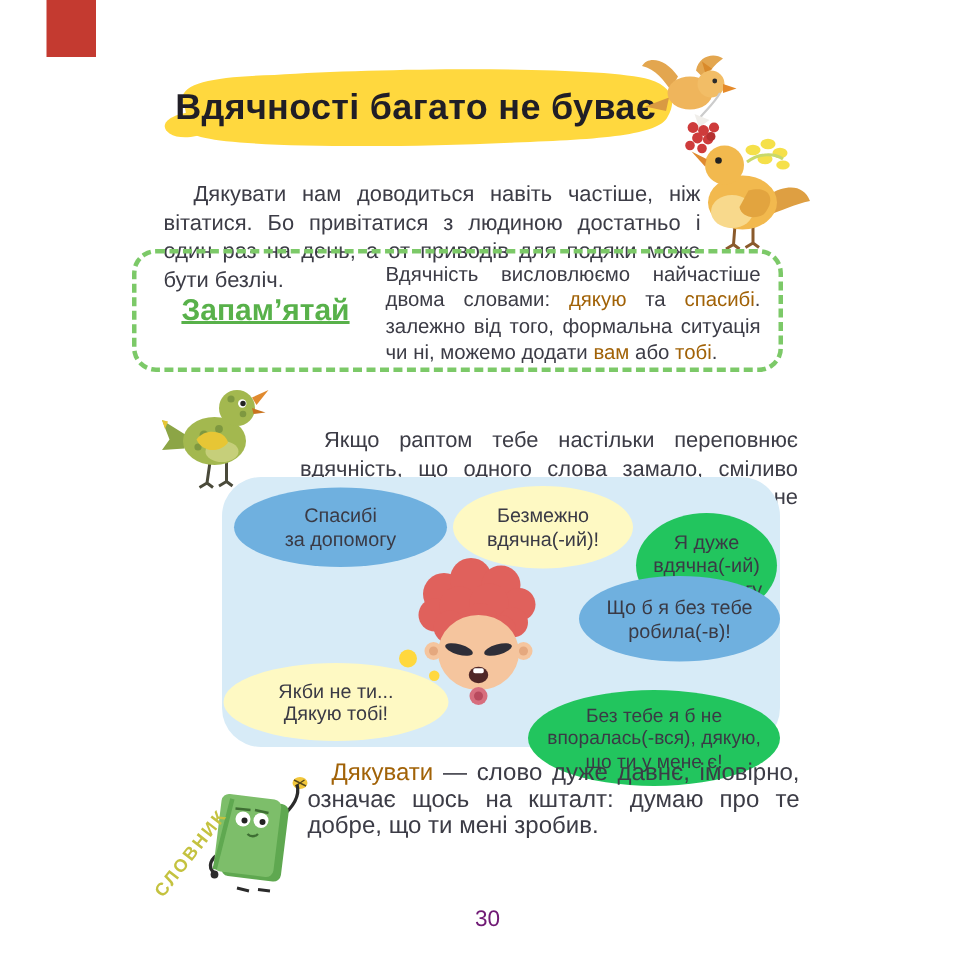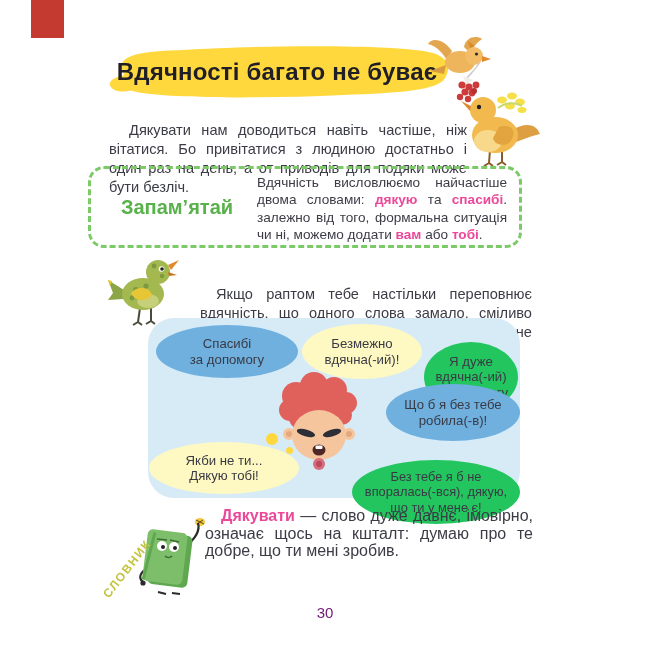--- a/index.html
+++ b/index.html
@@ -22,27 +22,27 @@
   .para { text-align:justify; font-size:14.6px; line-height:19px; color:#3c3c46;margin-top:24px; }
   .para1 { position:absolute; left:109px; top:97px; width:358px; text-indent:20px; }
 
   
   .remember-box {
     position:absolute; left:88px; top:166px; width:428px; height:76px;
     border:3px dashed #7cc968; border-radius:16px;
   }
   .remember-label {
     position:absolute; left:10px; top:27px; width:152px; text-align:center;
-    color:#58b14a; font-weight:800; font-size:20px;
+    color:#58b14a; font-weight:800; font-size:20px;text-decoration:underline;
   }
   .remember-text {
     position:absolute; left:166px; top:5px; width:250px;
     font-size:13.6px; line-height:17.3px; text-align:justify; color:#3c3c46;
   }
-  .bold { font-weight:700; color:#ec4899; }
+  .bold { font-weight:400; color:#a16207; }
 
   .bird-green { position:absolute; left:106px; top:248px; width:80px; height:80px; }
   .para2 { position:absolute; left:200px; top:261px; width:332px; text-indent:16px; }
 
   
   .panel { position:absolute; left:148px; top:318px; width:372px; height:180px; background:#d7ebf7; border-radius:26px; }
   .bubble {
     position:absolute; border-radius:50%; display:flex; align-items:center; justify-content:center;
     text-align:center; white-space:pre-line; font-size:13.2px; line-height:15.5px;
     color:#3a3a45; font-weight:500;

